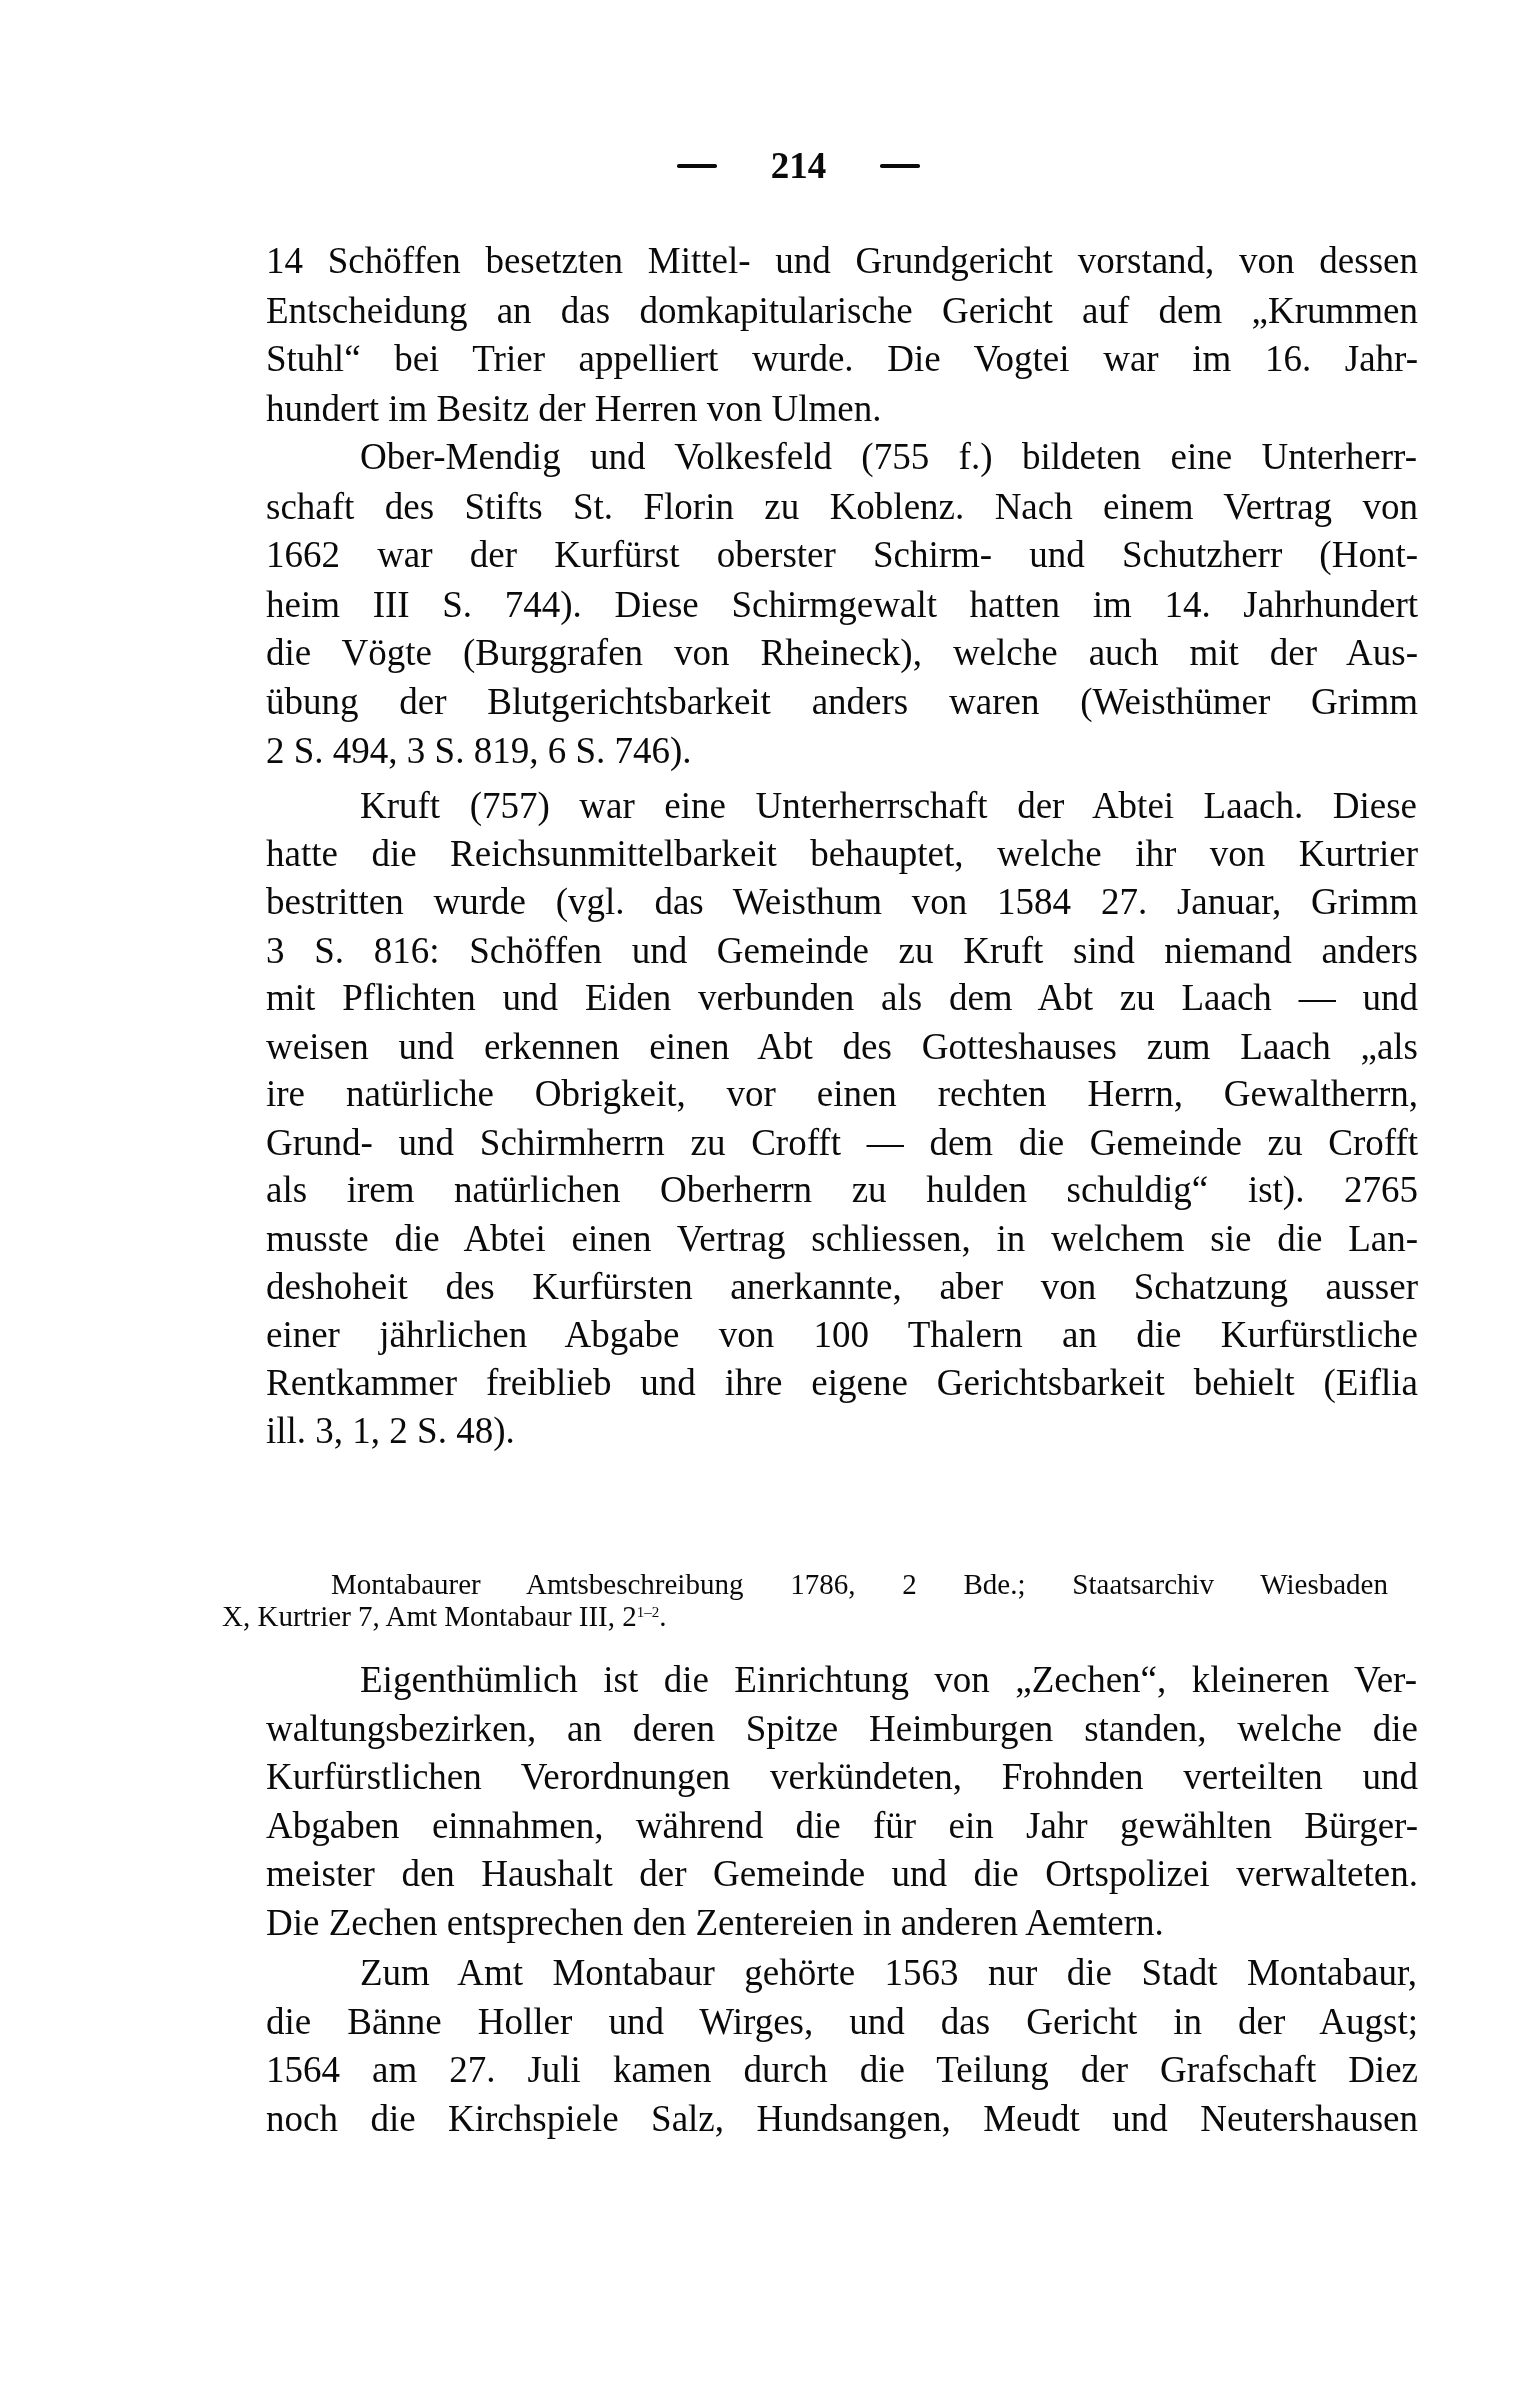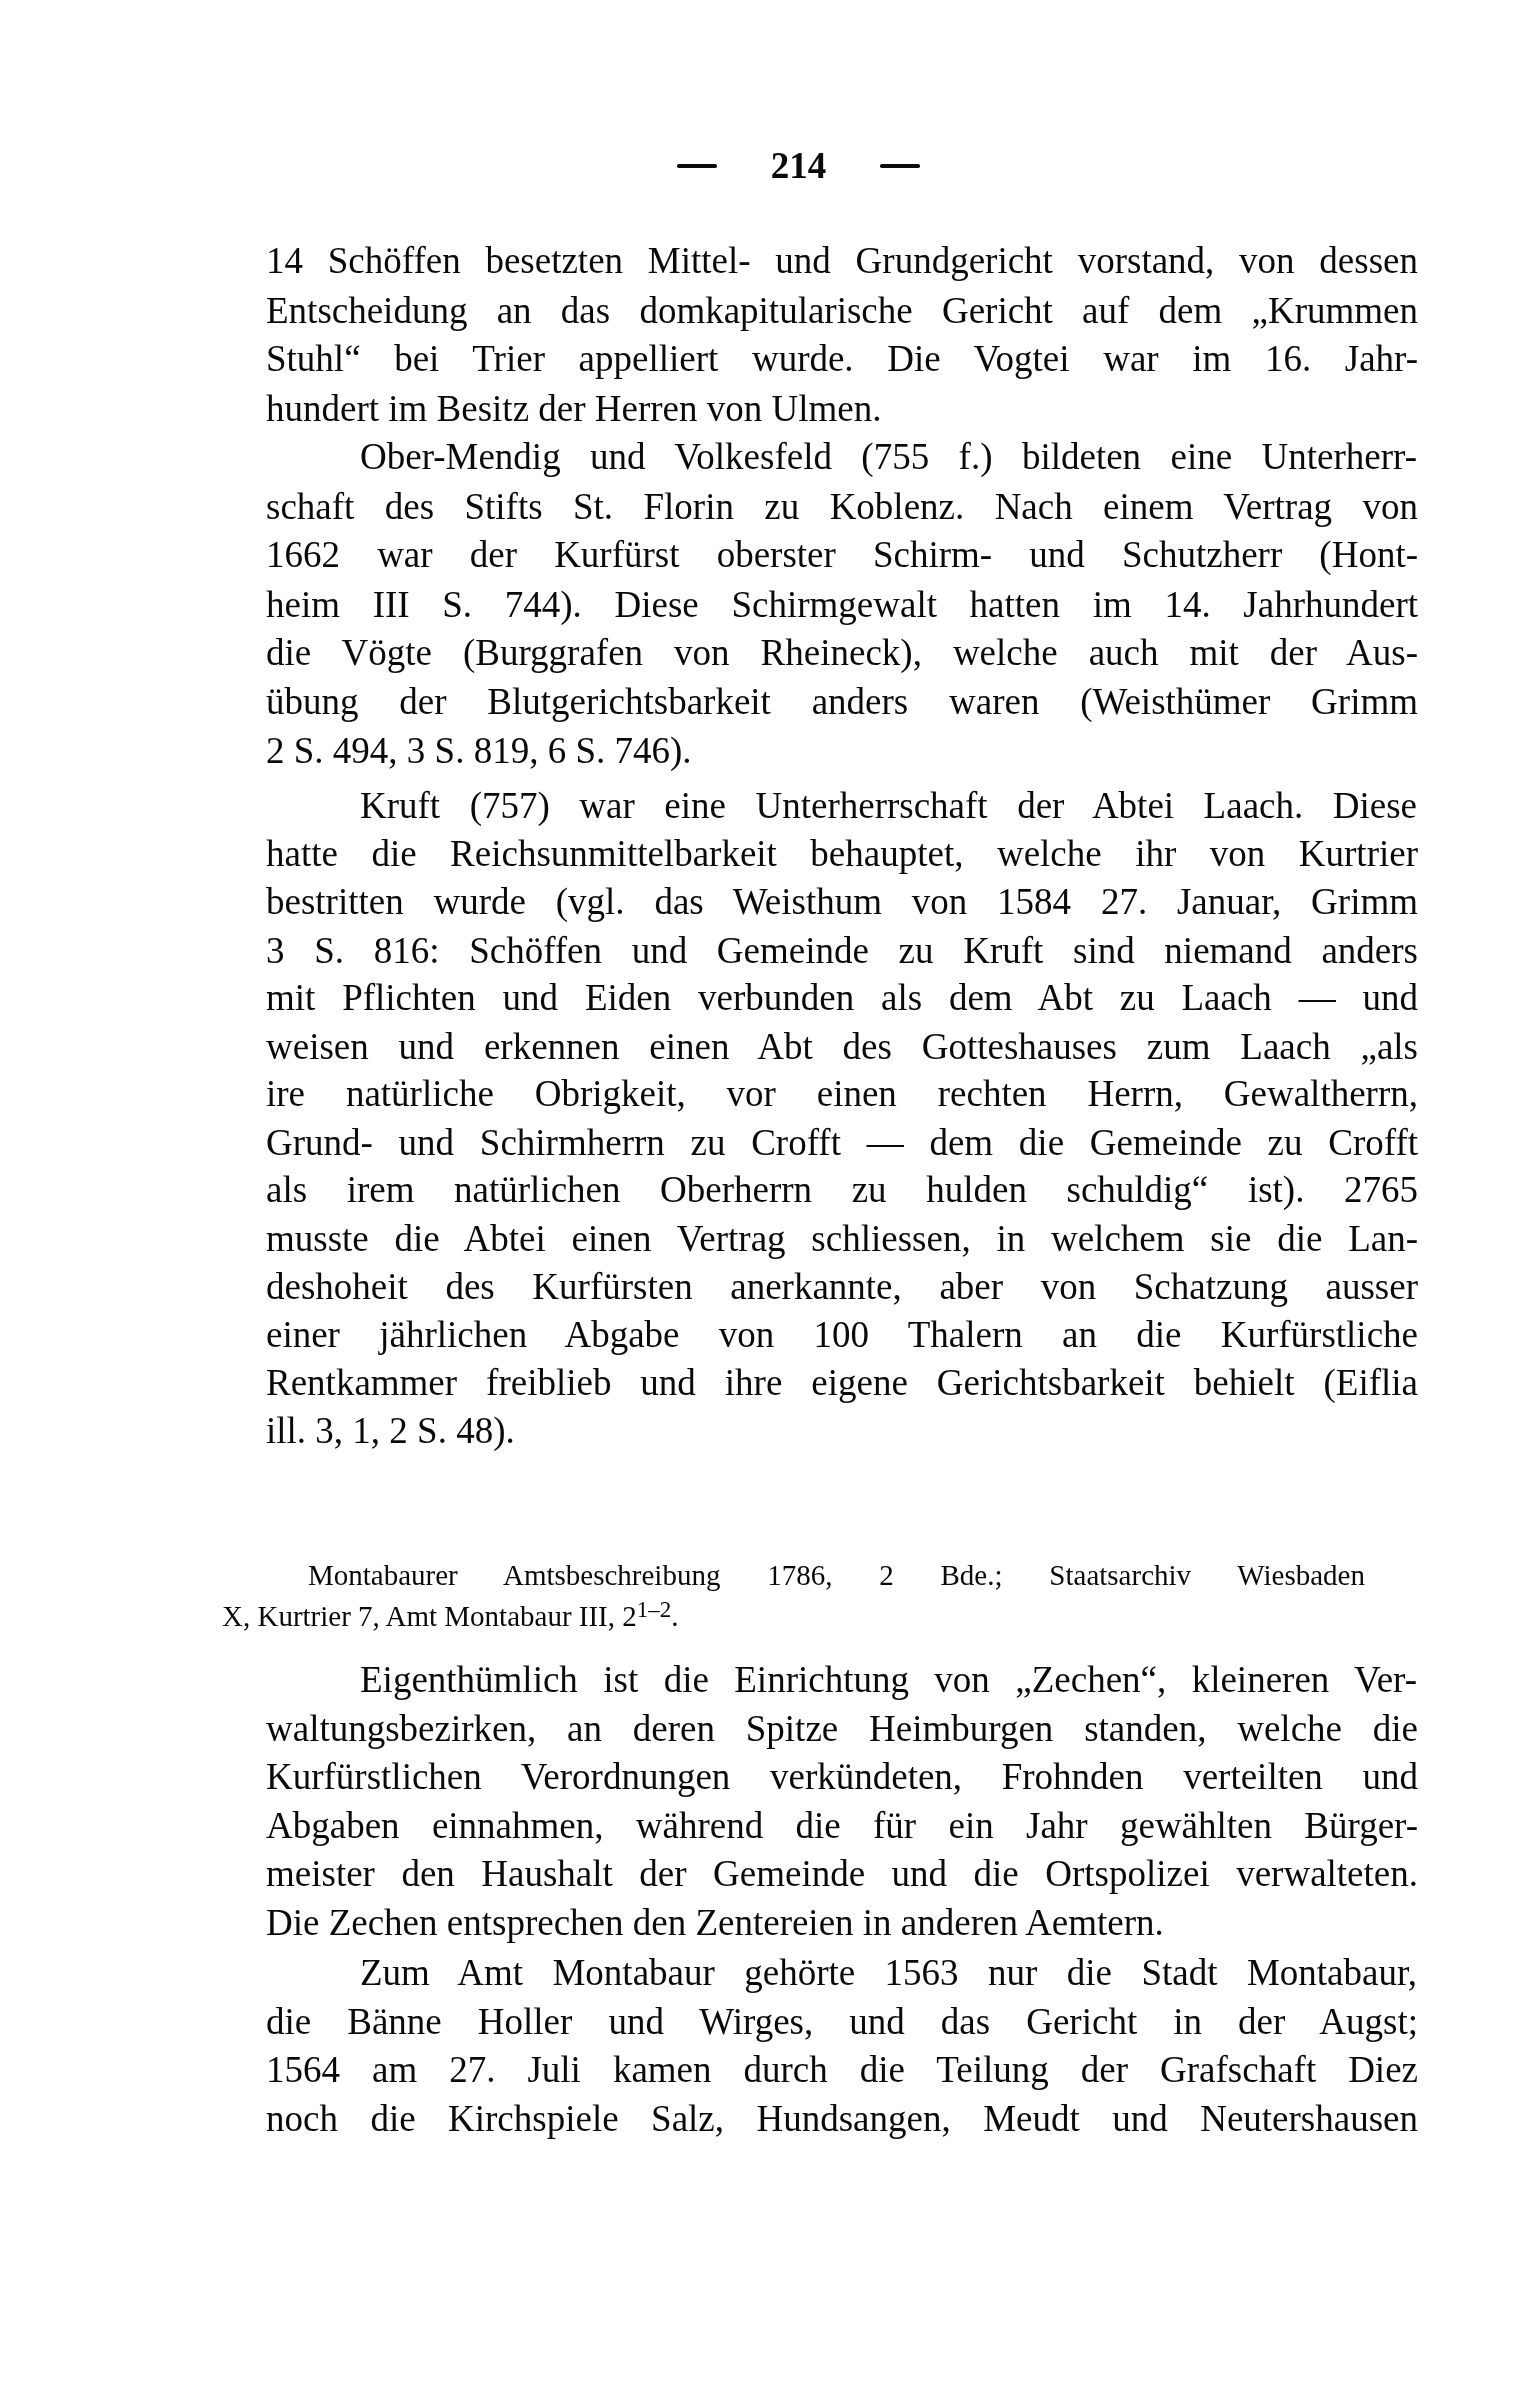--- a/index.html
+++ b/index.html
@@ -9,23 +9,23 @@
   .pagenum { position: absolute; left: 677px; top: 146px; width: 243px; height: 40px;
              display: flex; align-items: center; justify-content: space-between; }
   .pagenum .dash { display: inline-block; width: 40px; height: 4.6px; background: #0a0a0a; border-radius: 1.8px; }
   .pagenum .num { font-size: 37px; font-weight: bold; line-height: 40px; }
   .ln { position: absolute; left: 222px; width: 1152px; height: 49px; line-height: 49px;
         font-size: 37px; white-space: nowrap; text-align: justify; text-align-last: justify; margin-left: 44px; }
   .ln.ind { left: 316px; width: 1057px; }
   .ln.last { text-align: left; text-align-last: left; }
   .sm { position: absolute; left: 222px; width: 1152px; height: 40px; line-height: 40px;
         font-size: 29px; white-space: nowrap; text-align: justify; text-align-last: justify; }
-  .sm.ind { left: 308px; width: 1057px; }
+  .sm.ind { left: 331px; width: 1057px; margin-top: 9px; }
   .sm.last { text-align: left; text-align-last: left; }
-  .sm sup { font-size: 23px; vertical-align: 9.2px; line-height: 0; }
+  .sm sup { font-size: 15px; vertical-align: 9.2px; line-height: 0; }
   .heading { position: absolute; left: 316px; top: 1490px; height: 49px; line-height: 49px; font-size: 37px; white-space: nowrap; }
   .heading .spaced { letter-spacing: 11px; margin-left: 20px; }
 </style>
 </head>
 <body>
 
 <div class="page">
 
   <div class="pagenum">
     <span class="dash"></span>

